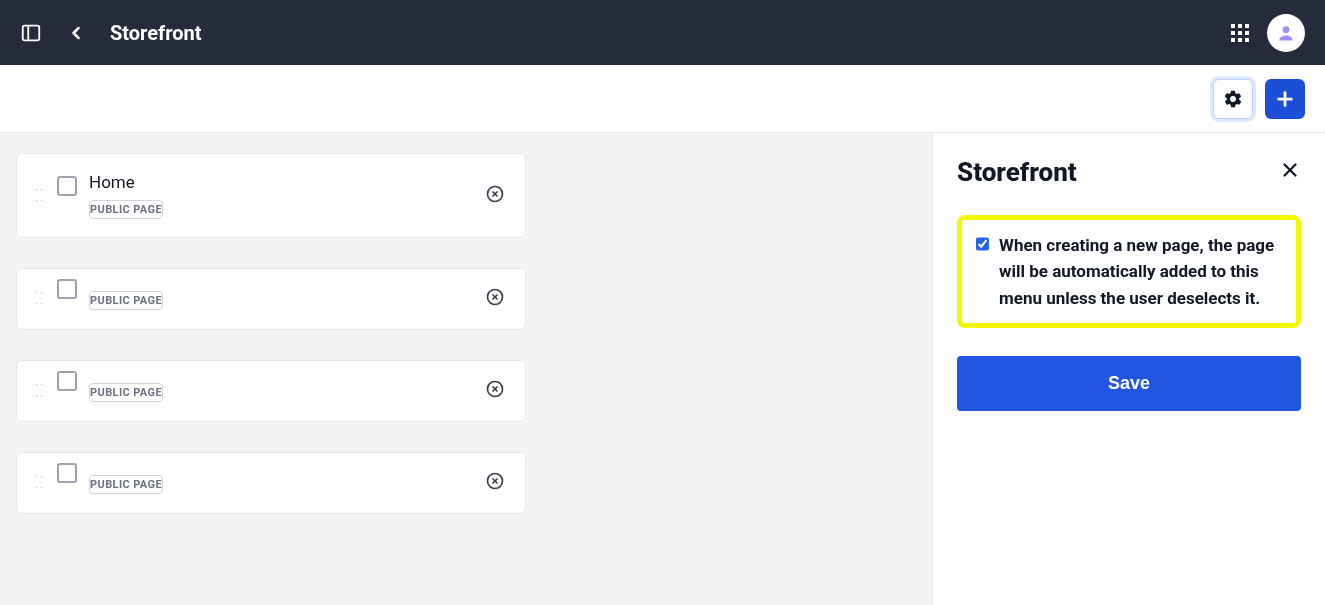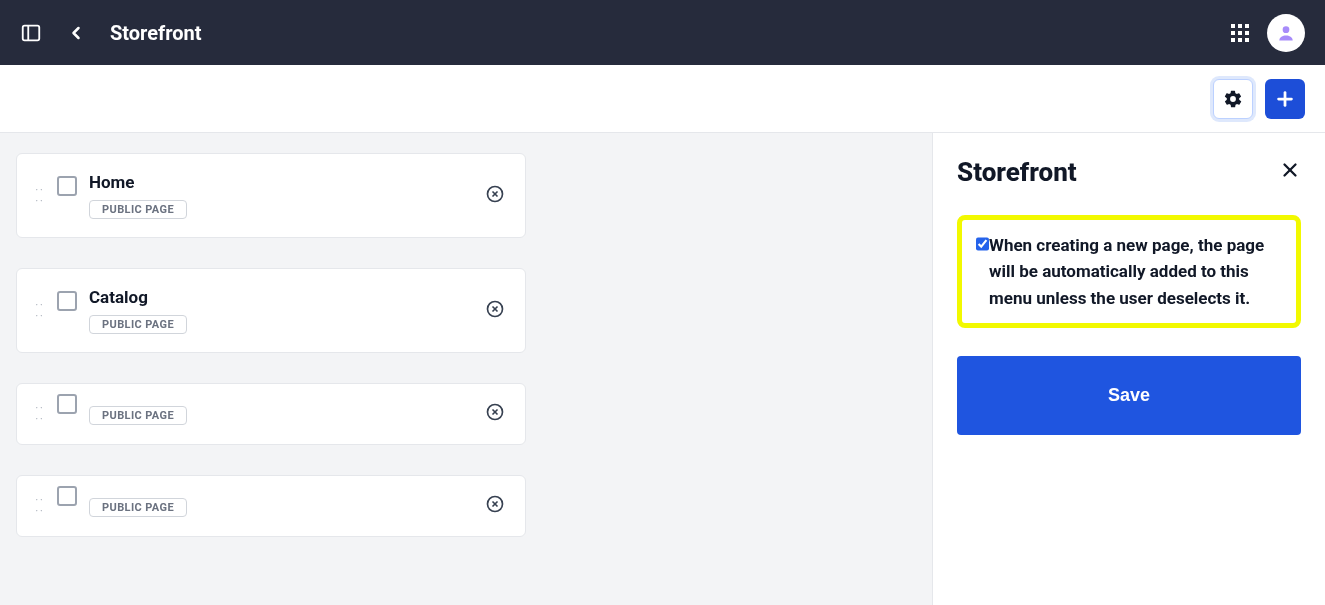--- a/index.html
+++ b/index.html
@@ -122,33 +122,33 @@
     width:20px; height:20px;
     border:2px solid #9ca3af;
     border-radius:3px;
     margin-right: 12px;
     position:relative;
     top:-10px;
   }
   .page-text { flex:1; }
   .page-name {
     font-size:17px;
-    font-weight:700;
+    font-weight:400;
     color:#111827;
     margin-bottom:6px;
   }
   .page-badge {
     display:inline-block;
     font-size:11px;
     font-weight:700;
     letter-spacing:0.4px;
     color:#6b7280;
     border:1px solid #d1d5db;
     border-radius:4px;
-    padding:2px 12px;
+    padding:2px 0;
   }
   .page-remove {
     color:#374151;
   }
 
   
   .side-header {
     display:flex;
     align-items:center;
     justify-content:space-between;
@@ -160,39 +160,39 @@
   }
   .highlight-box {
     background:#fff;
     border:5px solid #f2f900;
     border-radius:8px;
     padding: 12px 14px;
   }
   .highlight-inner {
     display:flex;
     align-items:flex-start;
-    gap:0;
+    gap:10px;
   }
   .auto-checkbox {
     width:16px; height:16px;
     accent-color:#2563eb;
     margin-top:4px;
   }
   .highlight-text {
     font-size:17px;
     font-weight:700;
     color:#111827;
     line-height:1.55;
   }
   .save-btn {
     background:#1f55e0;
     color:#fff;
     border:none;
     border-radius:4px;
-    padding:29px 0;
+    padding:17px 0;
     font-size:18px;
     font-weight:700;
     cursor:pointer;
     width:100%;
   }
 </style>
 </head>
 <body>
 
 <div class="topbar">
@@ -262,21 +262,20 @@
           <line x1="9" y1="9" x2="15" y2="15"></line>
           <line x1="15" y1="9" x2="9" y2="15"></line>
         </svg>
       </span>
     </div>
 
     <div class="page-card">
       <span class="drag-handle">··<br>··</span>
       <span class="page-checkbox"></span>
       <div class="page-text">
-        <div class="page-name">Catalog</div>
         <span class="page-badge">PUBLIC PAGE</span>
       </div>
       <span class="page-remove">
         <svg width="20" height="20" viewBox="0 0 24 24" fill="none" stroke="#374151" stroke-width="2">
           <circle cx="12" cy="12" r="9"></circle>
           <line x1="9" y1="9" x2="15" y2="15"></line>
           <line x1="15" y1="9" x2="9" y2="15"></line>
         </svg>
       </span>
     </div>

